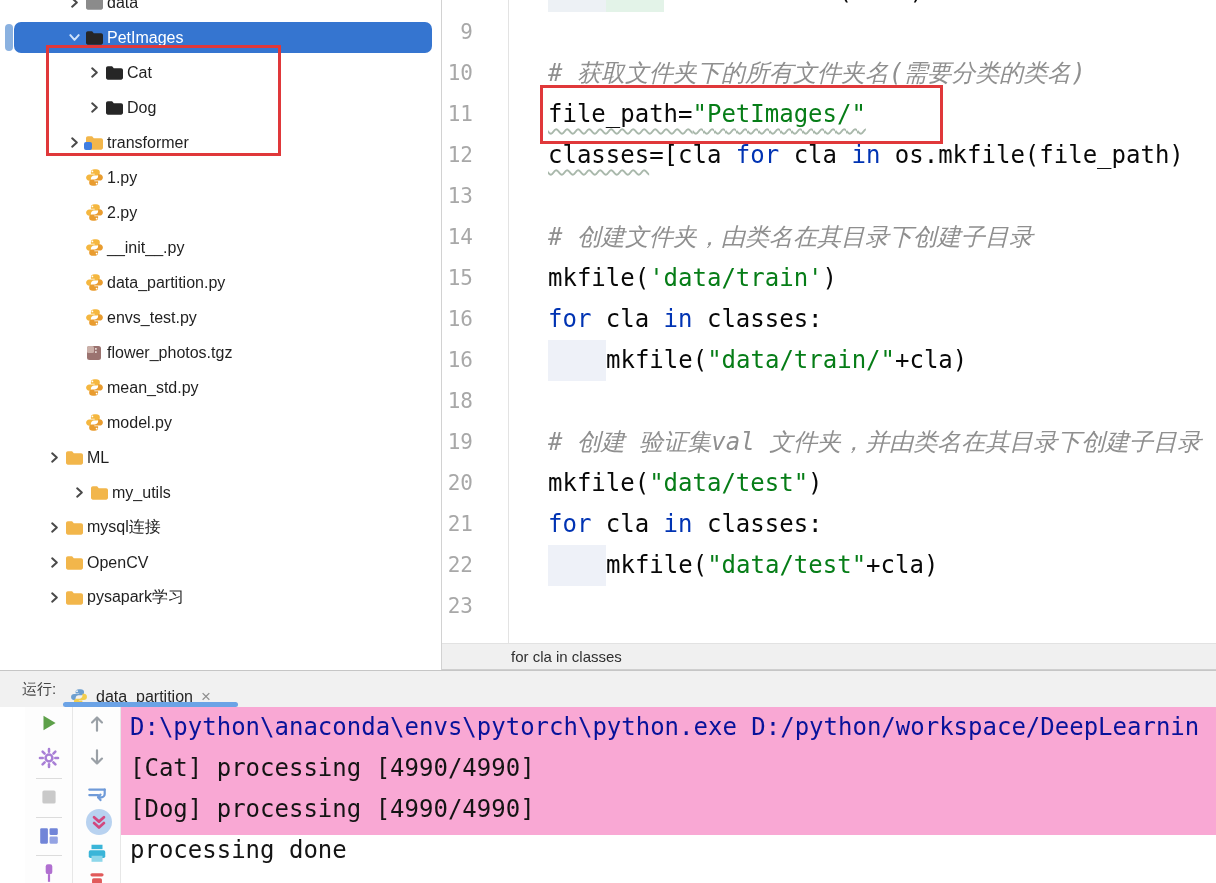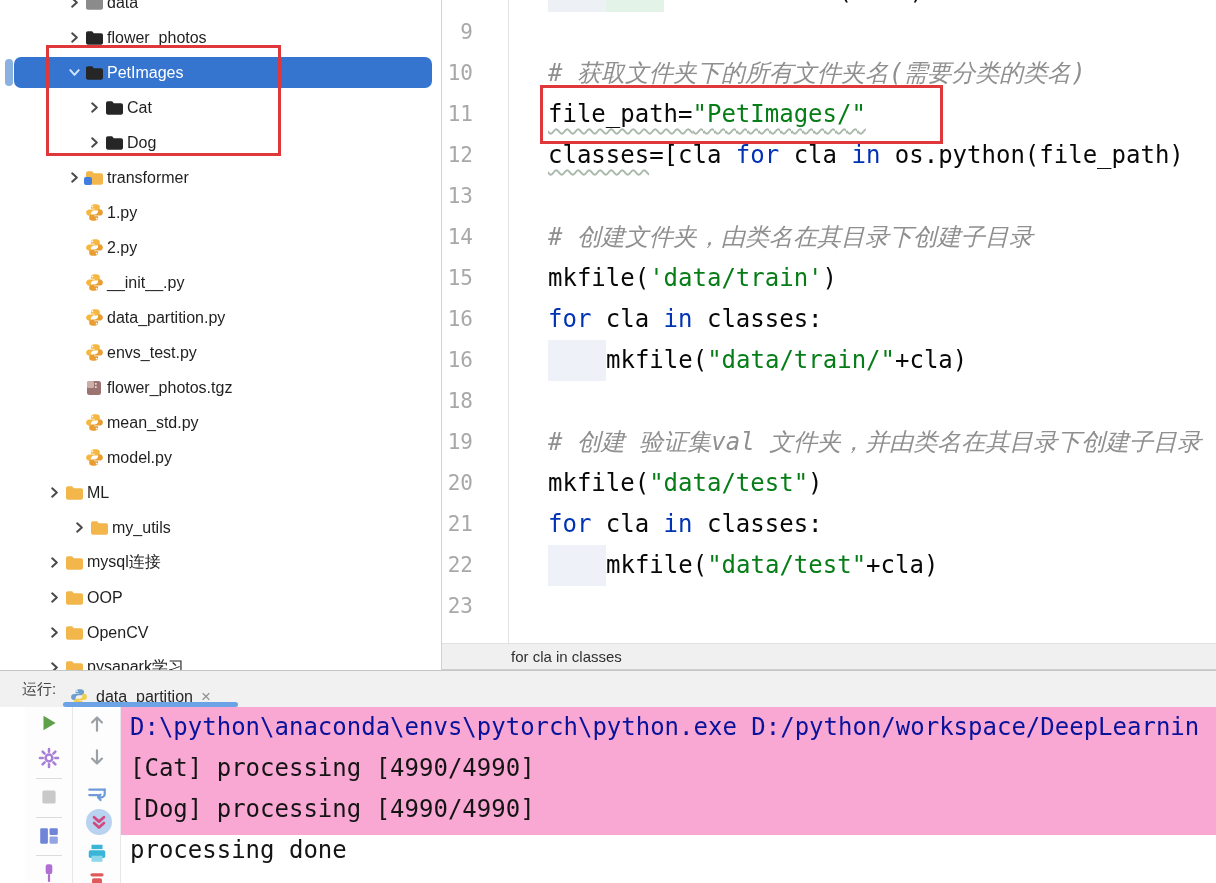--- a/index.html
+++ b/index.html
@@ -77,33 +77,20 @@
             <path d="M4.5 2.5 9.5 7 4.5 11.5" fill="none" stroke="#4a4a4a" stroke-width="2.2" stroke-linecap="round" stroke-linejoin="round"></path>
           </svg>
         </span>
         <span class="islot">
           <svg width="19" height="16" viewBox="0 0 19 16">
             <path d="M1 3.2C1 2 1.8 1.2 2.9 1.2h4.2l1.7 2h7.3c1.1 0 1.9.8 1.9 1.9v7.7c0 1.1-.8 1.9-1.9 1.9H2.9c-1.1 0-1.9-.8-1.9-1.9z" fill="#8b8b8b"></path>
           </svg>
         </span>
         <span class="tlabel">data</span>
       </div>
-      <div class="trow" style="padding-left: 65px;">
-        <span class="slot">
-          <svg width="13" height="13" viewBox="0 0 14 14">
-            <path d="M4.5 2.5 9.5 7 4.5 11.5" fill="none" stroke="#4a4a4a" stroke-width="2.2" stroke-linecap="round" stroke-linejoin="round"></path>
-          </svg>
-        </span>
-        <span class="islot">
-          <svg width="19" height="16" viewBox="0 0 19 16">
-            <path d="M1 3.2C1 2 1.8 1.2 2.9 1.2h4.2l1.7 2h7.3c1.1 0 1.9.8 1.9 1.9v7.7c0 1.1-.8 1.9-1.9 1.9H2.9c-1.1 0-1.9-.8-1.9-1.9z" fill="#262626"></path>
-          </svg>
-        </span>
-        <span class="tlabel">flower_photos</span>
-      </div>
       <div class="trow selected" style="padding-left: 65px;">
         <div class="selbg"></div>
         <div class="pill"></div>
         <span class="slot">
           <svg width="13" height="13" viewBox="0 0 14 14">
             <path d="M2.5 4.5 7 9.5 11.5 4.5" fill="none" stroke="#cfe3fb" stroke-width="2.2" stroke-linecap="round" stroke-linejoin="round"></path>
           </svg>
         </span>
         <span class="islot">
           <svg width="19" height="16" viewBox="0 0 19 16">
@@ -281,33 +268,20 @@
           <svg width="13" height="13" viewBox="0 0 14 14">
             <path d="M4.5 2.5 9.5 7 4.5 11.5" fill="none" stroke="#4a4a4a" stroke-width="2.2" stroke-linecap="round" stroke-linejoin="round"></path>
           </svg>
         </span>
         <span class="islot">
           <svg width="19" height="16" viewBox="0 0 19 16">
             <path d="M1 3.2C1 2 1.8 1.2 2.9 1.2h4.2l1.7 2h7.3c1.1 0 1.9.8 1.9 1.9v7.7c0 1.1-.8 1.9-1.9 1.9H2.9c-1.1 0-1.9-.8-1.9-1.9z" fill="#f2b64b"></path>
           </svg>
         </span>
         <span class="tlabel">mysql连接</span>
-      </div>
-      <div class="trow" style="padding-left: 45px;">
-        <span class="slot">
-          <svg width="13" height="13" viewBox="0 0 14 14">
-            <path d="M4.5 2.5 9.5 7 4.5 11.5" fill="none" stroke="#4a4a4a" stroke-width="2.2" stroke-linecap="round" stroke-linejoin="round"></path>
-          </svg>
-        </span>
-        <span class="islot">
-          <svg width="19" height="16" viewBox="0 0 19 16">
-            <path d="M1 3.2C1 2 1.8 1.2 2.9 1.2h4.2l1.7 2h7.3c1.1 0 1.9.8 1.9 1.9v7.7c0 1.1-.8 1.9-1.9 1.9H2.9c-1.1 0-1.9-.8-1.9-1.9z" fill="#f2b64b"></path>
-          </svg>
-        </span>
-        <span class="tlabel">OOP</span>
       </div>
       <div class="trow" style="padding-left: 45px;">
         <span class="slot">
           <svg width="13" height="13" viewBox="0 0 14 14">
             <path d="M4.5 2.5 9.5 7 4.5 11.5" fill="none" stroke="#4a4a4a" stroke-width="2.2" stroke-linecap="round" stroke-linejoin="round"></path>
           </svg>
         </span>
         <span class="islot">
           <svg width="19" height="16" viewBox="0 0 19 16">
             <path d="M1 3.2C1 2 1.8 1.2 2.9 1.2h4.2l1.7 2h7.3c1.1 0 1.9.8 1.9 1.9v7.7c0 1.1-.8 1.9-1.9 1.9H2.9c-1.1 0-1.9-.8-1.9-1.9z" fill="#f2b64b"></path>
@@ -329,21 +303,21 @@
         <span class="tlabel">pysapark学习</span>
       </div>
     </div>
 
   <div id="editor">
     <div id="code">
         <div class="cline"><span class="gut">8</span><span class="ct"><span class="tok hlg">    </span><span class="tok hlgn">    </span><span class="tok p"> os.makedirs(file)</span></span></div>
         <div class="cline"><span class="gut">9</span><span class="ct"></span></div>
         <div class="cline"><span class="gut">10</span><span class="ct"><span class="tok c"># 获取文件夹下的所有文件夹名(需要分类的类名)</span></span></div>
         <div class="cline"><span class="gut">11</span><span class="ct wavy"><span class="tok p">file_path=</span><span class="tok s">"PetImages/"</span></span></div>
-        <div class="cline"><span class="gut">12</span><span class="ct"><span class="tok p wavy">classes</span><span class="tok p">=[cla </span><span class="tok k">for</span><span class="tok p"> cla </span><span class="tok k">in</span><span class="tok p"> os.python(file_path)</span></span></div>
+        <div class="cline"><span class="gut">12</span><span class="ct"><span class="tok p wavy">classes</span><span class="tok p">=[cla </span><span class="tok k">for</span><span class="tok p"> cla </span><span class="tok k">in</span><span class="tok p"> os.mkfile(file_path)</span></span></div>
         <div class="cline"><span class="gut">13</span><span class="ct"></span></div>
         <div class="cline"><span class="gut">14</span><span class="ct"><span class="tok c"># 创建文件夹，由类名在其目录下创建子目录</span></span></div>
         <div class="cline"><span class="gut">15</span><span class="ct"><span class="tok p">mkfile(</span><span class="tok s">'data/train'</span><span class="tok p">)</span></span></div>
         <div class="cline"><span class="gut">16</span><span class="ct"><span class="tok k">for</span><span class="tok p"> cla </span><span class="tok k">in</span><span class="tok p"> classes:</span></span></div>
         <div class="cline"><span class="gut">16</span><span class="ct"><span class="tok ind">    </span><span class="tok p">mkfile(</span><span class="tok s">"data/train/"</span><span class="tok p">+cla)</span></span></div>
         <div class="cline"><span class="gut">18</span><span class="ct"></span></div>
         <div class="cline"><span class="gut">19</span><span class="ct"><span class="tok c"># 创建 验证集val 文件夹，并由类名在其目录下创建子目录</span></span></div>
         <div class="cline"><span class="gut">20</span><span class="ct"><span class="tok p">mkfile(</span><span class="tok s">"data/test"</span><span class="tok p">)</span></span></div>
         <div class="cline"><span class="gut">21</span><span class="ct"><span class="tok k">for</span><span class="tok p"> cla </span><span class="tok k">in</span><span class="tok p"> classes:</span></span></div>
         <div class="cline"><span class="gut">22</span><span class="ct"><span class="tok ind">    </span><span class="tok p">mkfile(</span><span class="tok s">"data/test"</span><span class="tok p">+cla)</span></span></div>

